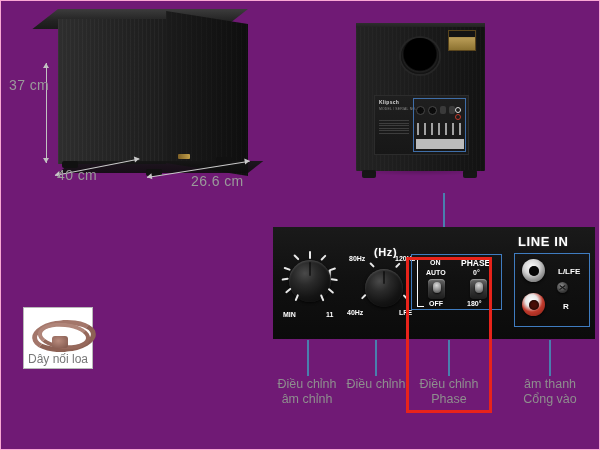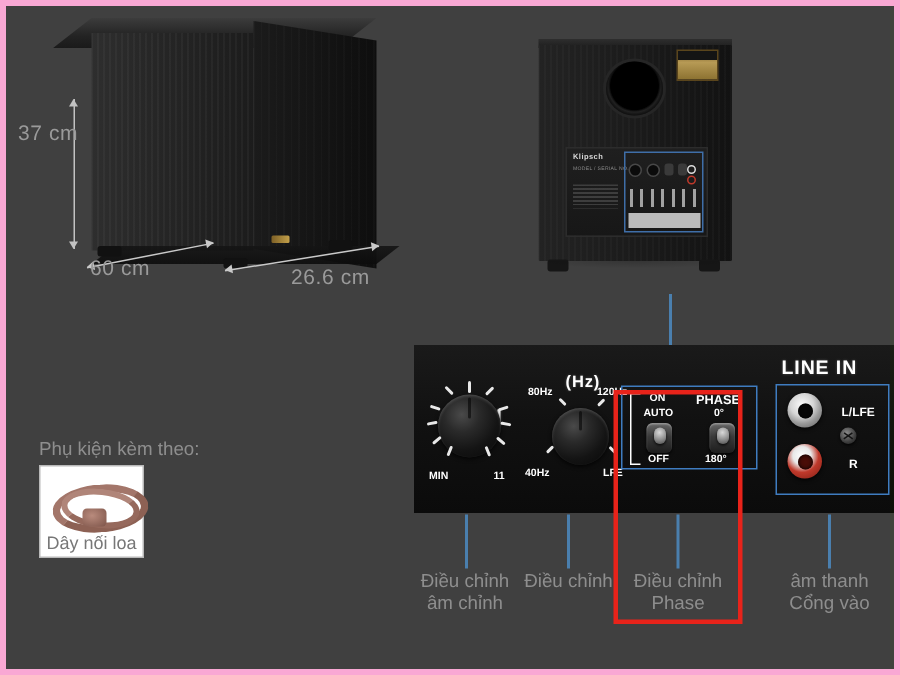--- a/index.html
+++ b/index.html
@@ -6,22 +6,22 @@
   body{
     width:600px;height:450px;
     background:#ffffff;
     font-family:"Liberation Sans","DejaVu Sans",sans-serif;
     overflow:hidden;
   }
   #page{
     position:relative;
     width:600px;height:450px;
     box-sizing:border-box;
-    border:4px solid #f9a8d4;
-    background:#404040;
+    border:1px solid #f9a8d4;
+    background:#701a75;
     overflow:hidden;
   }
 
   
   .abs{position:absolute;}
   .dim-text{
     color:#9a9a9a;font-size:14px;letter-spacing:.4px;white-space:nowrap;
   }
   .cap-text{
     color:#8e8e8e;font-size:12.5px;line-height:15px;text-align:center;white-space:nowrap;
@@ -245,28 +245,25 @@
     <div class="foot" style="left:4px;top:152px;"></div>
     <div class="foot" style="left:88px;top:160px;"></div>
     <div class="foot" style="left:158px;top:148px;"></div>
     <div class="logo-dot"></div>
   </div>
 
   <div class="abs arrow-v" style="left:45px;top:62px;height:100px;"></div>
   <div class="abs dim-text" style="left:8px;top:76px;">37 cm</div>
 
   <div class="abs arrow-d" style="left:54px;top:174px;width:86px;transform:rotate(-11deg);"></div>
-  <div class="abs dim-text" style="left:56px;top:166px;">60 cm</div>
+  <div class="abs dim-text" style="left:56px;top:166px;">40 cm</div>
 
   <div class="abs arrow-d" style="left:146px;top:176px;width:104px;transform:rotate(-9deg);"></div>
   <div class="abs dim-text" style="left:190px;top:172px;">26.6 cm</div>
 
-  <div class="abs" id="acc-label">
-    <div class="t">Phụ kiện kèm theo:</div>
-  </div>
   <div class="abs" id="acc-box">
     <div class="wire">
       <i></i>
         <i></i>
       <div class="wire-cap"></div>
     </div>
     <div class="cap">Dây nối loa</div>
   </div>
 
   <div class="abs" id="rear-speaker">

